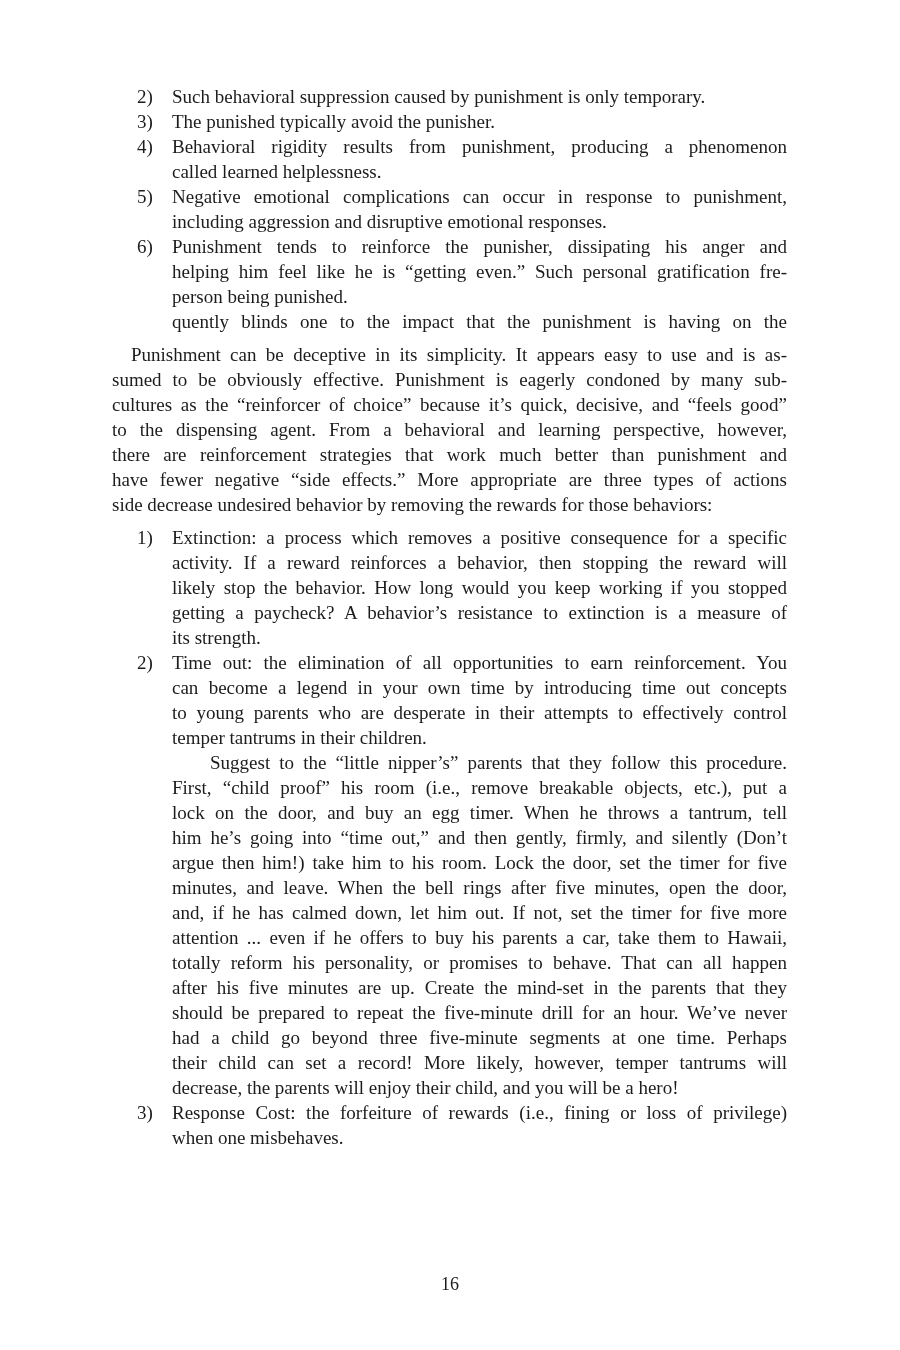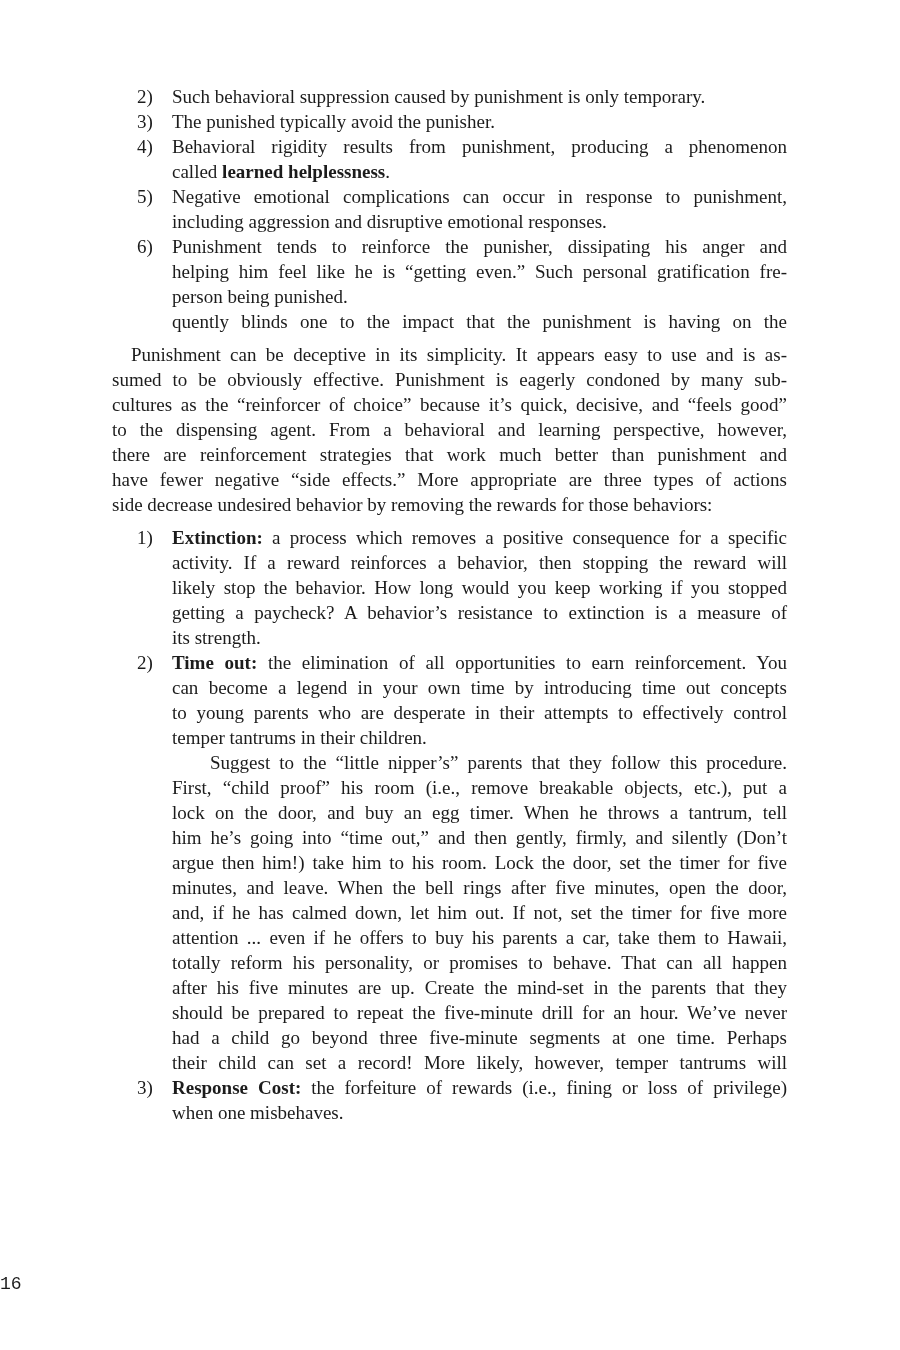--- a/index.html
+++ b/index.html
@@ -21,27 +21,27 @@
   .li { position: relative; margin-left: 60px; }
   .num { position: absolute; left: -35px; top: 0; }
   .line {
     height: 25px;
     text-align: justify;
     text-align-last: justify;
   }
   .line.last { text-align: right; text-align-last: left; }
   .para-section .line.indent { padding-left: 19px; }
   .li .line.indent { padding-left: 38px; }
-  .b { font-weight: bold; }
+  .b { font-weight: normal; }
   .page-number {
     position: absolute;
     top: 1272px; left: 0; width: 100%;
+    text-align: center;
     font-size: 18px;
     line-height: 25px;
-    font-family: Liberation Mono, monospace;
   }
 </style>
 </head>
 <body>
 
 <div class="page" style="background: rgb(255, 255, 255); color: rgb(28, 28, 28);">
   <div class="content">
       <div class="section list-section">
         <div class="li">
           <span class="num">2)</span>
@@ -116,20 +116,21 @@
             <div class="line" style=""><span>him he’s going into “time out,” and then gently, firmly, and silently (Don’t</span></div>
             <div class="line" style=""><span>argue then him!) take him to his room. Lock the door, set the timer for five</span></div>
             <div class="line" style=""><span>minutes, and leave. When the bell rings after five minutes, open the door,</span></div>
             <div class="line" style=""><span>and, if he has calmed down, let him out. If not, set the timer for five more</span></div>
             <div class="line" style=""><span>attention ... even if he offers to buy his parents a car, take them to Hawaii,</span></div>
             <div class="line" style=""><span>totally reform his personality, or promises to behave. That can all happen</span></div>
             <div class="line" style=""><span>after his five minutes are up. Create the mind-set in the parents that they</span></div>
             <div class="line" style=""><span>should be prepared to repeat the five-minute drill for an hour. We’ve never</span></div>
             <div class="line" style=""><span>had a child go beyond three five-minute segments at one time. Perhaps</span></div>
             <div class="line" style=""><span>their child can set a record! More likely, however, temper tantrums will</span></div>
+            <div class="line last" style=""><span>decrease, the parents will enjoy their child, and you will be a hero!</span></div>
           </div>
         </div>
         <div class="li">
           <span class="num">3)</span>
           <div class="para">
             <div class="line" style=""><span class="b">Response Cost:</span><span> the forfeiture of rewards (i.e., fining or loss of privilege)</span></div>
             <div class="line last" style=""><span>when one misbehaves.</span></div>
           </div>
         </div>
       </div>

